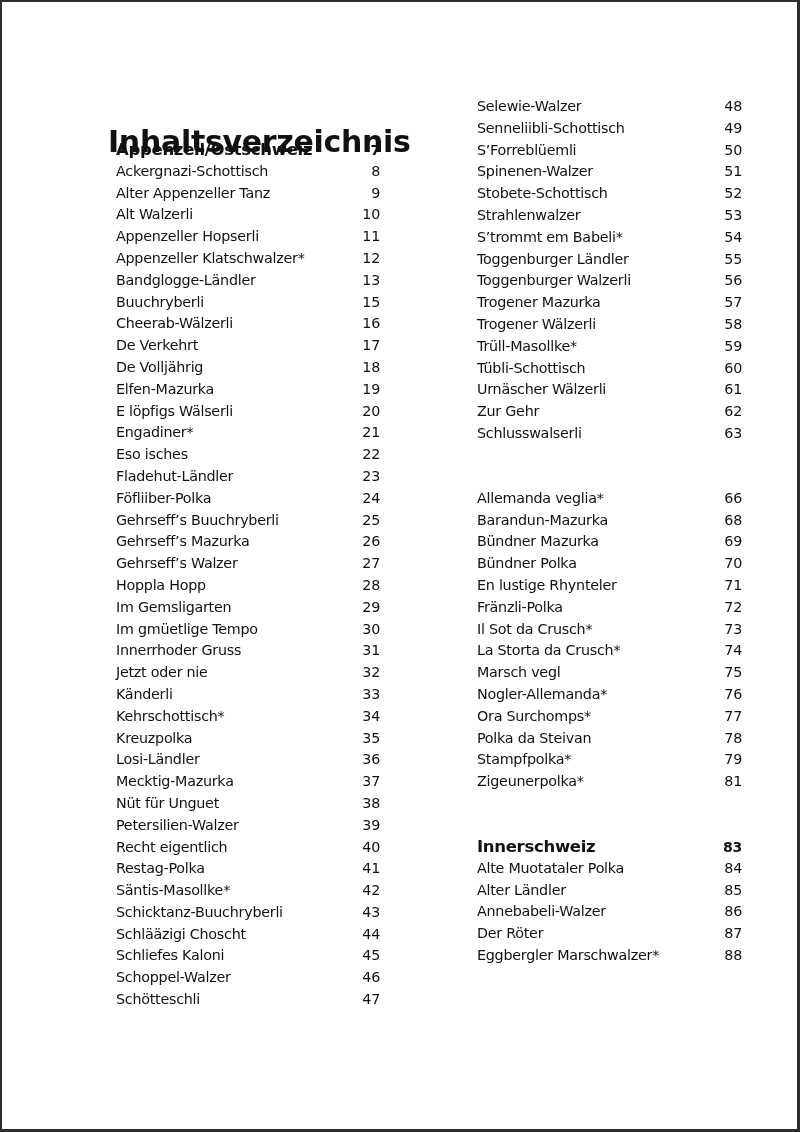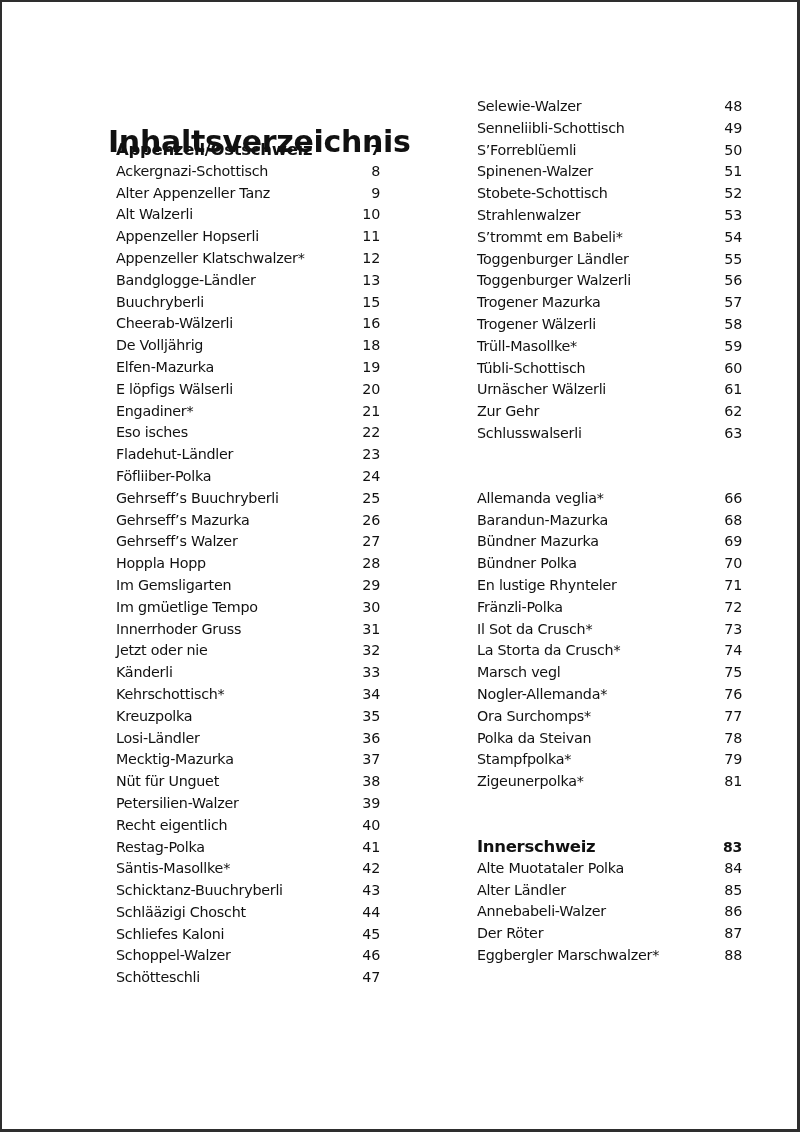--- a/index.html
+++ b/index.html
@@ -77,20 +77,24 @@
       </div>
       <div class="row">
         <span class="ttl">Buuchryberli</span>
         <span class="num">15</span>
       </div>
       <div class="row">
         <span class="ttl">Cheerab-Wälzerli</span>
         <span class="num">16</span>
       </div>
       <div class="row">
+        <span class="ttl">De Verkehrt</span>
+        <span class="num">17</span>
+      </div>
+      <div class="row">
         <span class="ttl">De Volljährig</span>
         <span class="num">18</span>
       </div>
       <div class="row">
         <span class="ttl">Elfen-Mazurka</span>
         <span class="num">19</span>
       </div>
       <div class="row">
         <span class="ttl">E löpfigs Wälserli</span>
         <span class="num">20</span>

